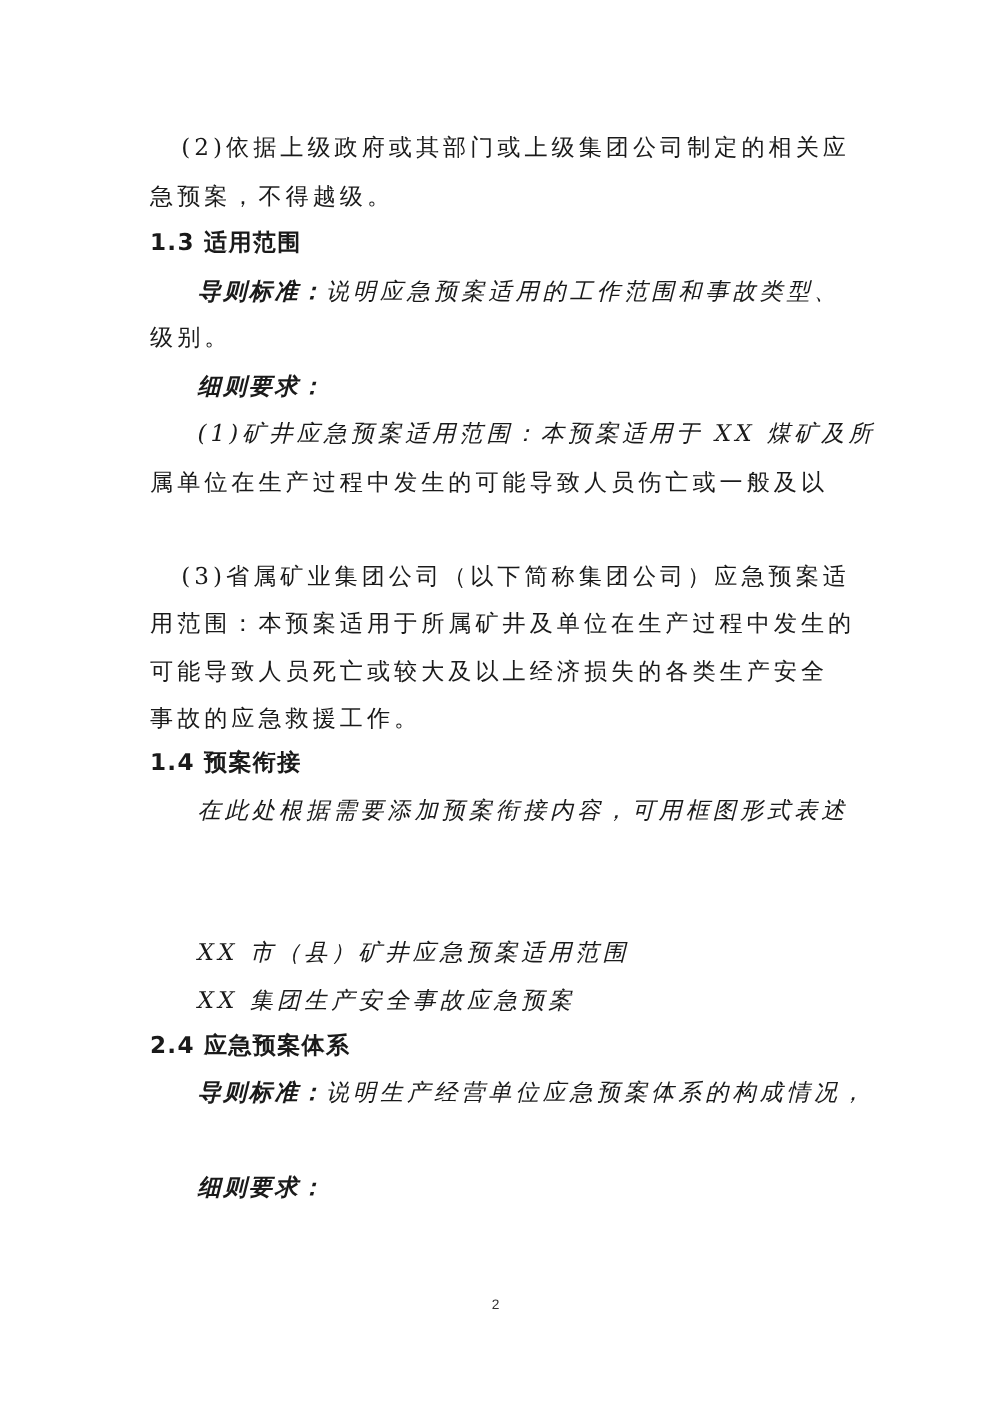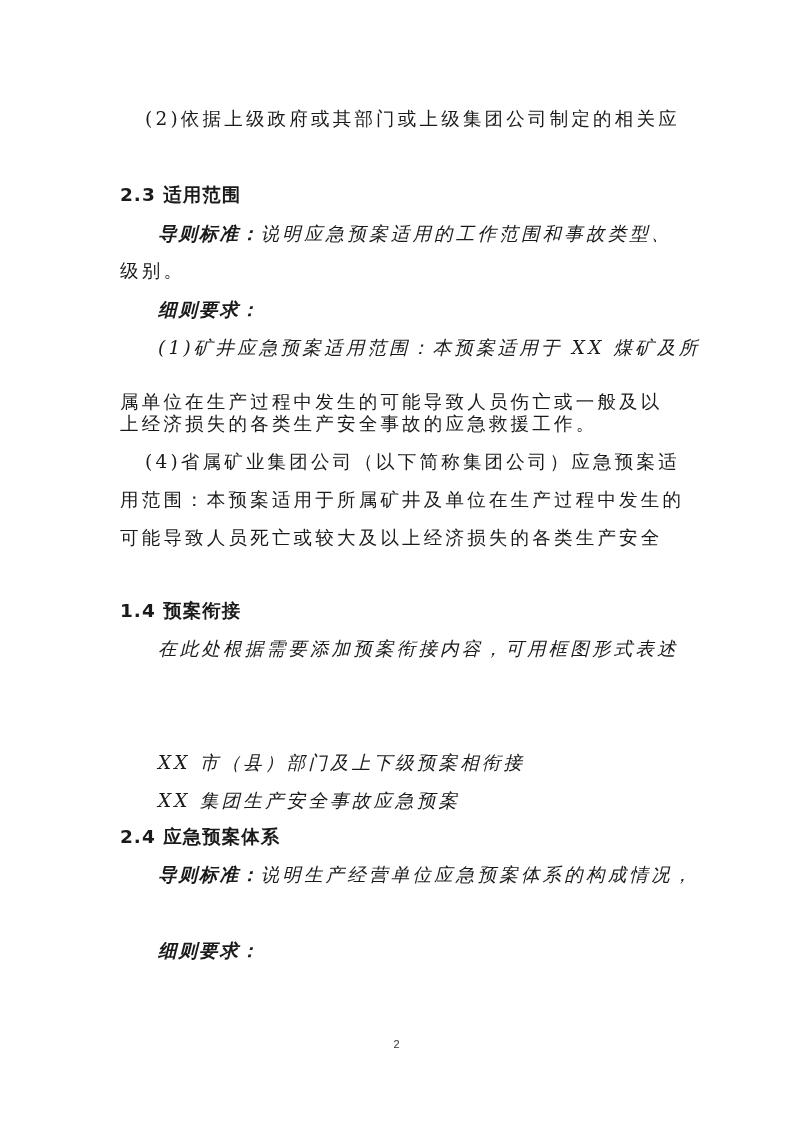--- a/index.html
+++ b/index.html
@@ -12,41 +12,42 @@
   .h { font-family: "DejaVu Sans", "Liberation Sans", sans-serif; font-weight: bold; letter-spacing: 1px; font-size: 18.5px; }
   .b { font-family: "DejaVu Sans", "Liberation Sans", sans-serif; font-weight: bold; letter-spacing: 2px; }
   .pagenum { position: absolute; top: 1038px; left: 0; width: 793px; text-align: center;
              font-family: "Liberation Sans", sans-serif; font-size: 11px; color: #333; }
 </style>
 </head>
 <body>
 
 <div class="page">
   <div class="line ind1" style="top:106px">(2)依据上级政府或其部门或上级集团公司制定的相关应</div>
+  <div class="line" style="top:145px">急预案，不得越级。</div>
 
-  <div class="line h" style="top:182px">2.3 适用范围</div>
+  <div class="line h" style="top:182px">1.3 适用范围</div>
 
   <div class="line ind2" style="top:221px"><span class="b">导则标准：</span><span>说明应急预案适用的工作范围和事故类型、</span></div>
   <div class="line" style="top:258px">级别。</div>
 
   <div class="line ind2 b" style="top:297px">细则要求：</div>
 
   <div class="line ind2" style="top:335px">(1)矿井应急预案适用范围：本预案适用于 XX 煤矿及所</div>
-  <div class="line" style="top:389px">属单位在生产过程中发生的可能导致人员伤亡或一般及以</div>
-  <div class="line" style="top:411px">上经济损失的各类生产安全事故的应急救援工作。</div>
+  <div class="line" style="top:374px">属单位在生产过程中发生的可能导致人员伤亡或一般及以</div>
 
-  <div class="line ind1" style="top:449px">(4)省属矿业集团公司（以下简称集团公司）应急预案适</div>
+  <div class="line ind1" style="top:449px">(3)省属矿业集团公司（以下简称集团公司）应急预案适</div>
   <div class="line" style="top:487px">用范围：本预案适用于所属矿井及单位在生产过程中发生的</div>
   <div class="line" style="top:525px">可能导致人员死亡或较大及以上经济损失的各类生产安全</div>
+  <div class="line" style="top:563px">事故的应急救援工作。</div>
 
   <div class="line h" style="top:598px">1.4 预案衔接</div>
 
   <div class="line ind2" style="top:636px">在此处根据需要添加预案衔接内容，可用框图形式表述</div>
 
-  <div class="line ind2" style="top:750px">XX 市（县）部门及上下级预案相衔接</div>
+  <div class="line ind2" style="top:750px">XX 市（县）矿井应急预案适用范围</div>
   <div class="line ind2" style="top:788px">XX 集团生产安全事故应急预案</div>
 
   <div class="line h" style="top:824px">2.4 应急预案体系</div>
 
   <div class="line ind2" style="top:862px"><span class="b">导则标准：</span><span>说明生产经营单位应急预案体系的构成情况，</span></div>
 
   <div class="line ind2 b" style="top:938px">细则要求：</div>
 
   <div class="pagenum">2</div>
 </div>

